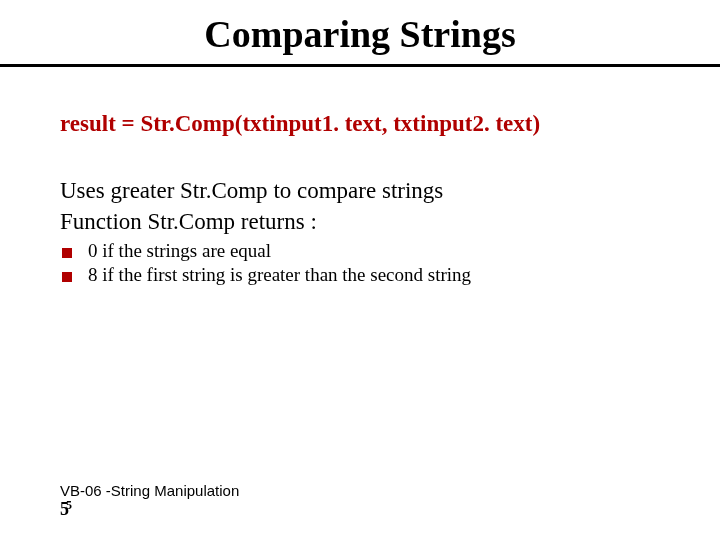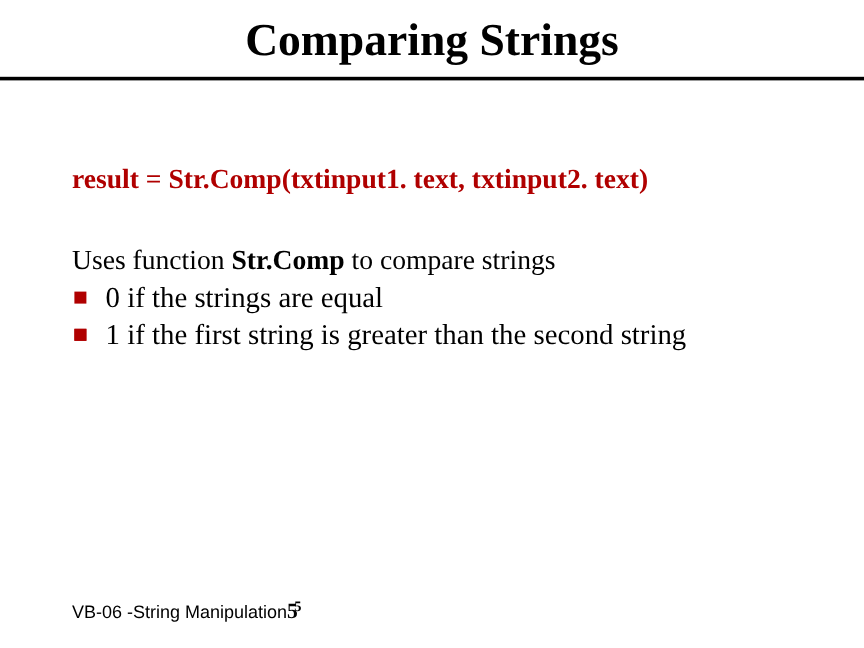--- a/index.html
+++ b/index.html
@@ -22,41 +22,41 @@
     font-size: 38px;
     padding-top: 12px;
     padding-bottom: 8px;
   }
   .hr {
     border: none;
     border-top: 3px solid #000;
     margin: 0;
   }
   .body {
-    padding: 70px 55px 0 60px;
+    padding: 44px 55px 0 60px;
   }
   .code-line {
     font-size: 23px;
     color: #b00000;
     font-weight: bold;
     margin-bottom: 40px;
   }
   .para {
     font-size: 23px;
     line-height: 1.25;
     margin-bottom: 2px;
   }
-  .bold { font-weight: bold; }
+  .bold { font-weight: normal; }
   ul.bullets {
     list-style: none;
     padding-left: 0;
     margin-top: 2px;
   }
   ul.bullets li {
-    font-size: 24px;
+    font-size: 19px;
     line-height: 1.3;
     padding-left: 28px;
     position: relative;
   }
   ul.bullets li .sq {
     position: absolute;
     left: 2px;
     top: 9px;
     width: 10px;
     height: 10px;
@@ -65,20 +65,21 @@
   .footer {
     position: absolute;
     bottom: 20px;
     left: 0;
     width: 100%;
     padding: 0 48px 0 60px;
     font-family: Arial, Helvetica, sans-serif;
     font-size: 15px;
     display: flex;
     align-items: baseline;
+    flex-direction: column;
   }
   .footer-left { flex: 0 0 auto; }
   .footer-center { flex: 1 1 auto; text-align: center; }
   .footer-right {
     flex: 0 0 auto;
     font-family: "Times New Roman", Times, serif;
     font-size: 18px;
     position: relative;
     font-weight: bold;
   }
@@ -95,35 +96,38 @@
 <div class="slide">
 
   <h1 class="title">Comparing Strings</h1>
   <hr class="hr">
 
   <div class="body">
 
     <div class="code-line">result = Str.Comp(txtinput1. text, txtinput2. text)</div>
 
     <div class="para">
-      <span>Uses function </span><span class="bold">Str.Comp</span><span> to compare strings</span>
+      <span>Uses greater </span><span class="bold">Str.Comp</span><span> to compare strings</span>
     </div>
 
+    <div class="para">
+      <span>Function </span><span class="bold">Str.Comp</span><span> returns :</span>
+    </div>
 
     <ul class="bullets">
       <li>
         <span class="sq"></span>
         <span>0 if the strings are equal</span>
       </li>
       <li>
         <span class="sq"></span>
       </li>
       <li>
         <span class="sq"></span>
-        <span>1 if the first string is greater than the second string</span>
+        <span>8 if the first string is greater than the second string</span>
       </li>
     </ul>
 
   </div>
 
   <div class="footer">
     <div class="footer-left">VB-06 -String Manipulation</div>
     <div class="footer-right">
       <span>5</span><span class="sup">5</span>
     </div>

